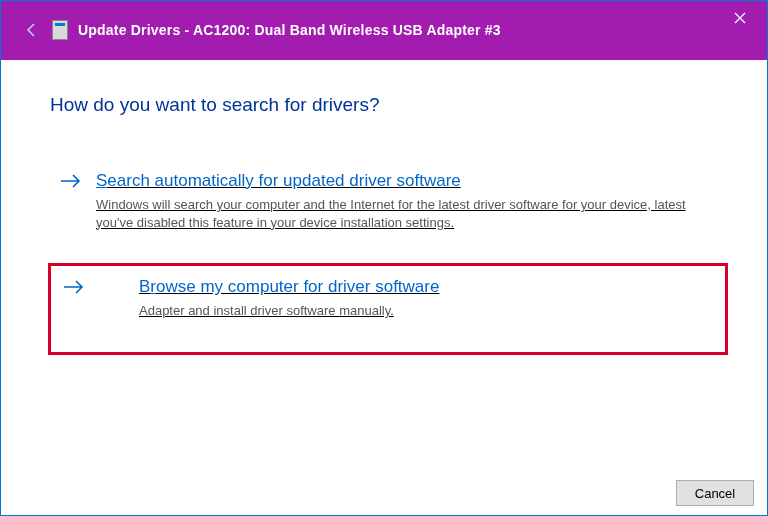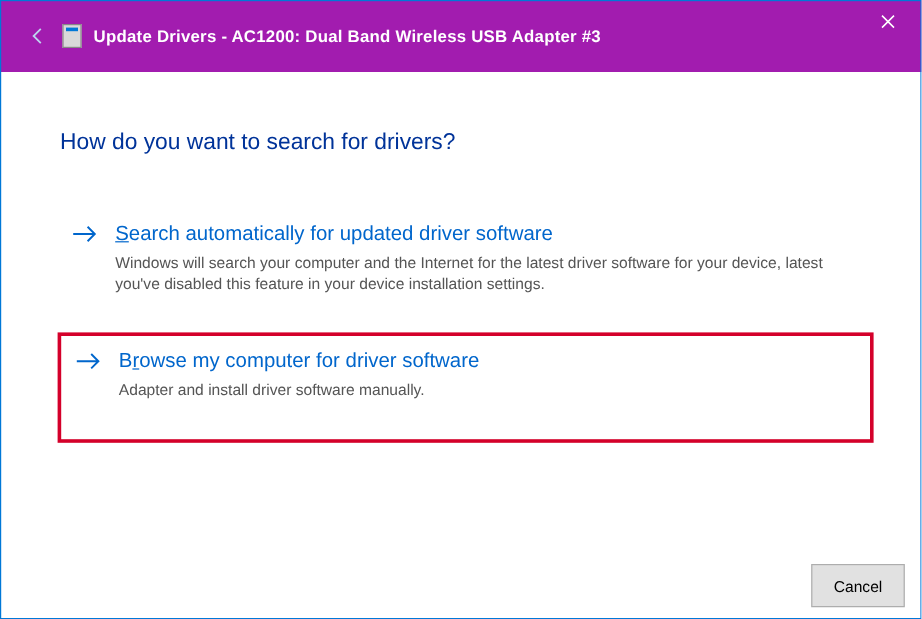--- a/index.html
+++ b/index.html
@@ -56,48 +56,49 @@
       top: 4px;
       width: 40px;
       height: 28px;
       display: flex;
       align-items: center;
       justify-content: center;
       cursor: pointer;
     }
     .body-area {
       padding: 34px 40px 0 48px;
-      margin-top: 14px;
     }
     .heading {
       color: #003399;
       font-size: 19px;
       font-weight: 400;
       margin-bottom: 44px;
       margin-left: 2px;
     }
     .option {
       display: flex;
       align-items: flex-start;
       padding: 10px 12px 14px 12px;
       cursor: pointer;
       margin-bottom: 18px;
     }
     .option.highlight {
       border: 3px solid #d4002a;
       padding-bottom: 32px;
+      gap: 40px;
     }
     .arrow-icon {
       flex-shrink: 0;
       margin-top: 2px;
       margin-right: 14px;
       color: #0066cc;
     }
     .option-text {
       flex: 1;
+      text-decoration: underline;
     }
     .option-title {
       color: #0066cc;
       font-size: 17px;
       line-height: 1.3;
       margin-bottom: 4px;
     }
     .option-title .u { text-decoration: underline; }
     .option-desc {
       color: #555;
@@ -106,21 +107,21 @@
     }
     .footer {
       position: absolute;
       bottom: 10px;
       right: 14px;
       display: flex;
       gap: 8px;
     }
     .btn {
       min-width: 78px;
-      height: 36px;
+      height: 26px;
       border: 1px solid #adadad;
       background: #e1e1e1;
       font-size: 13px;
       display: flex;
       align-items: center;
       justify-content: center;
       cursor: pointer;
     }
     .frame-border {
       position: absolute;

